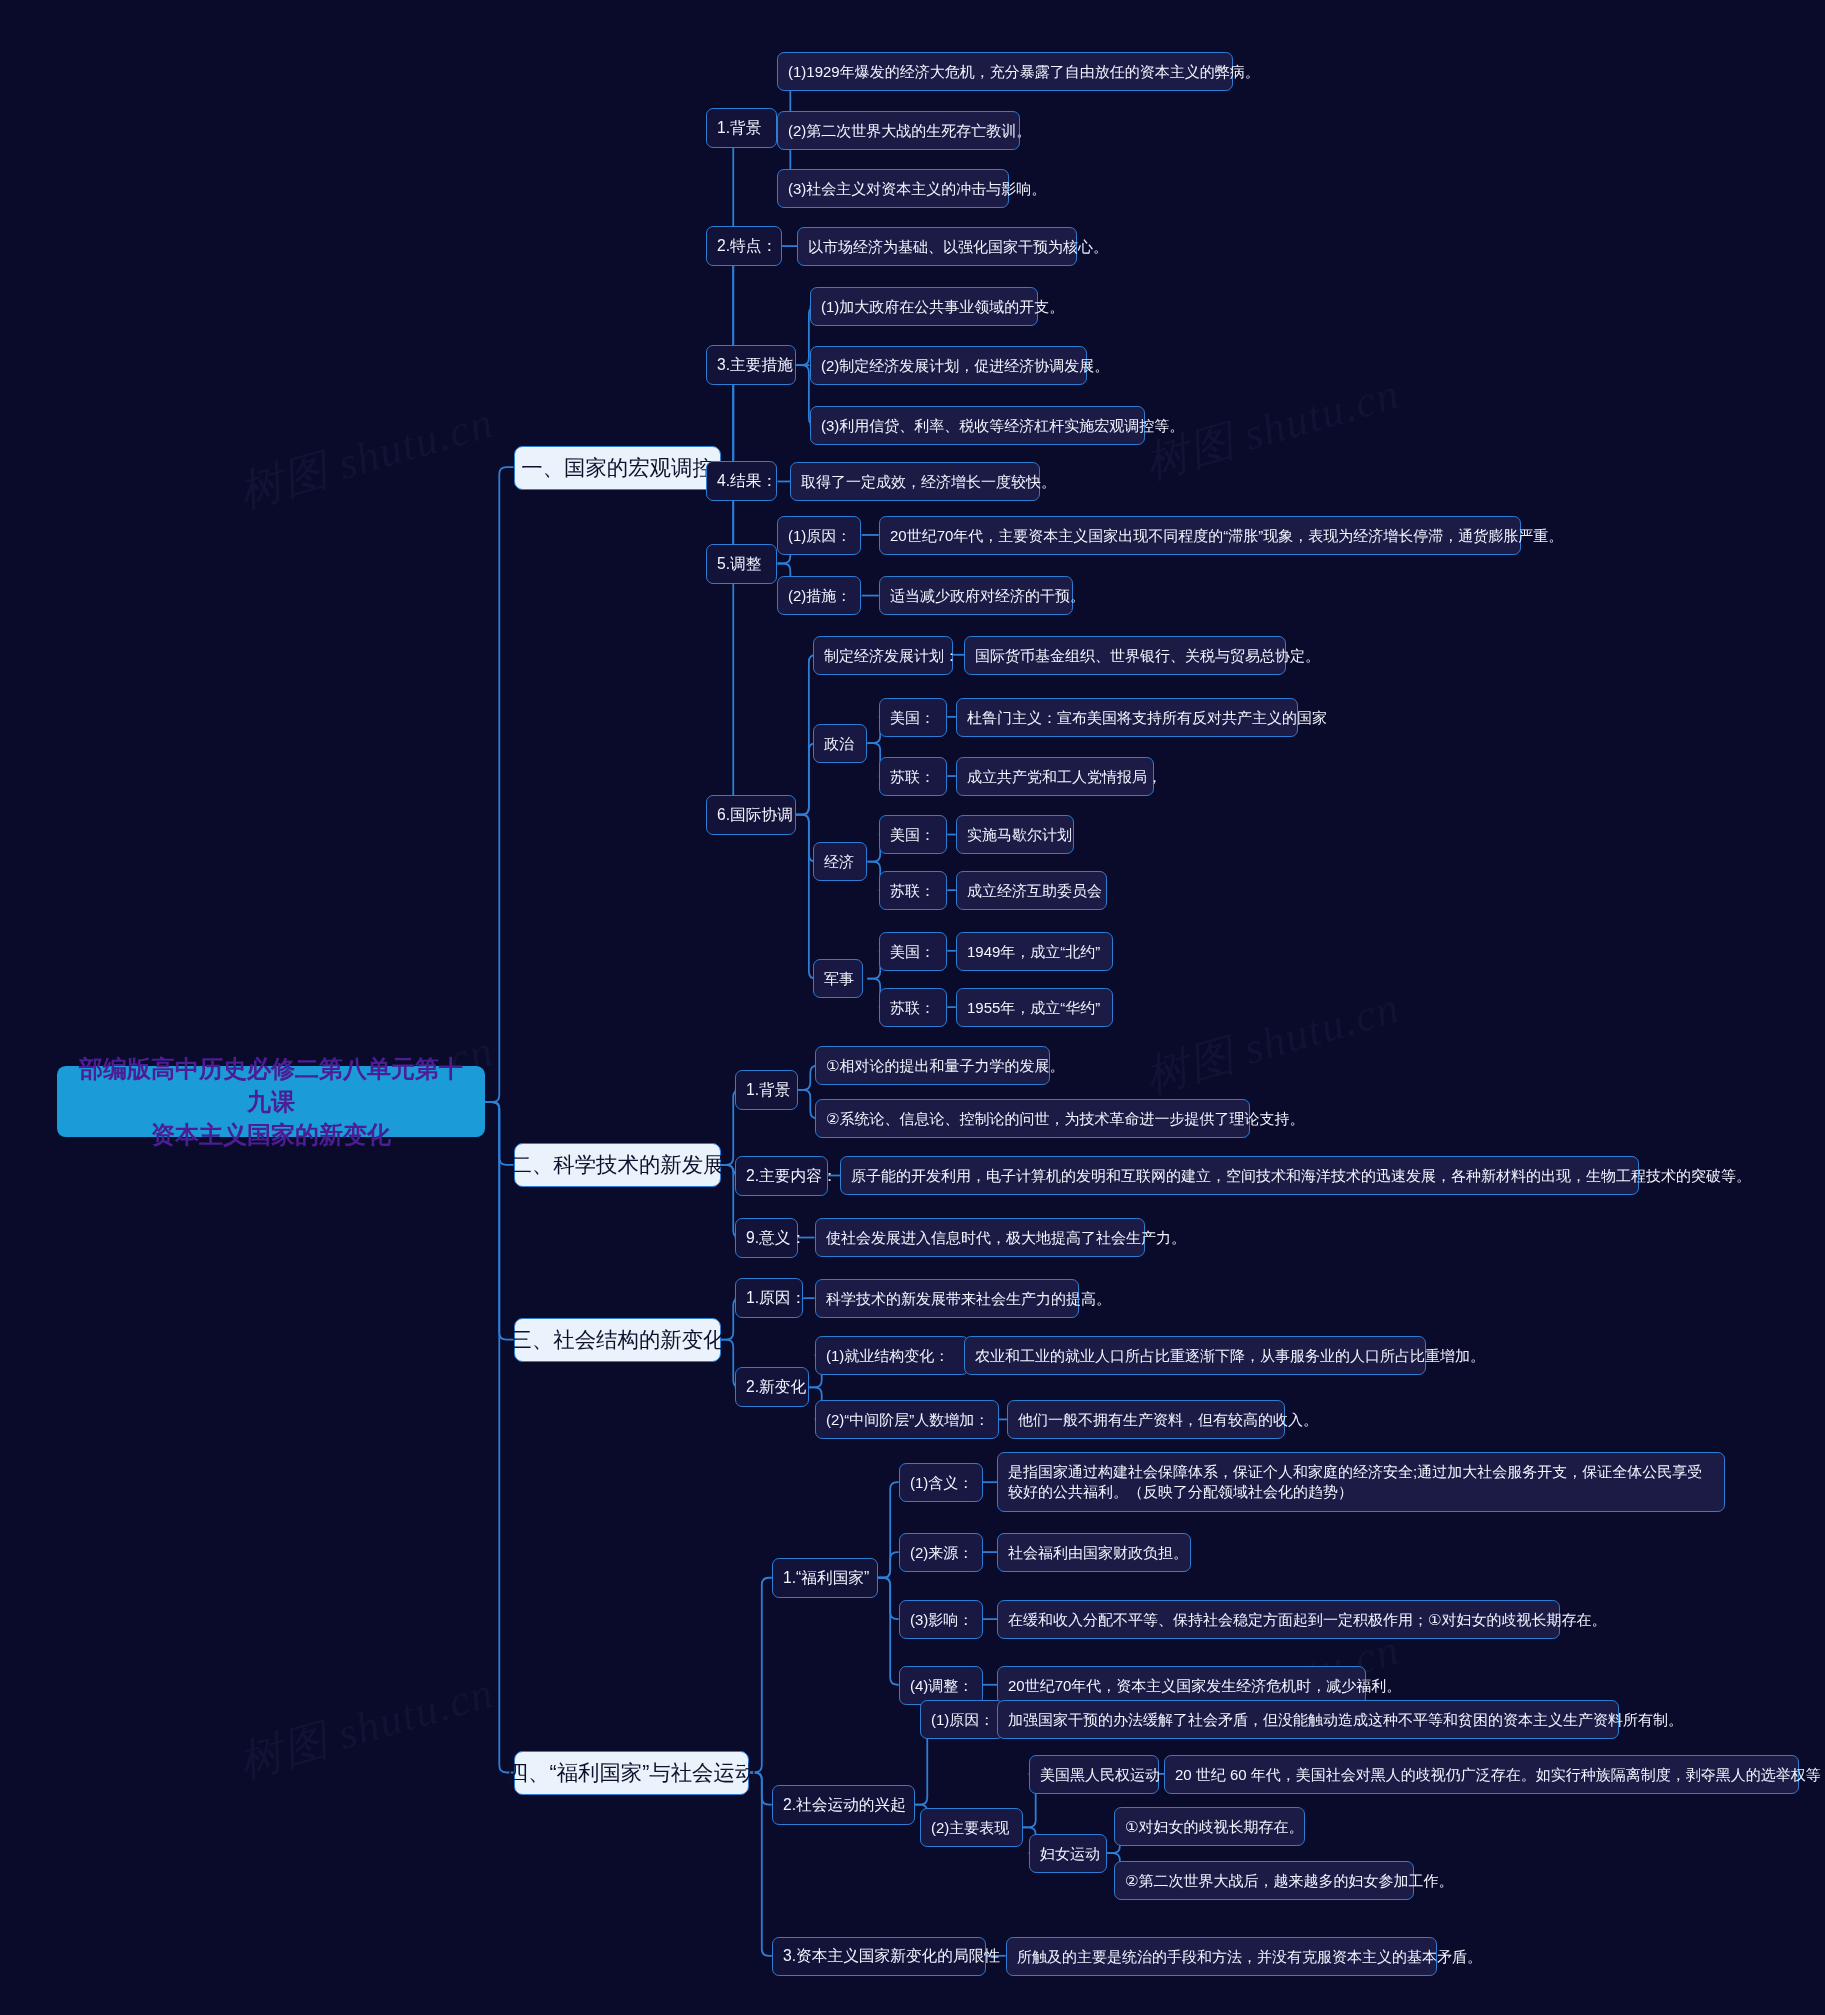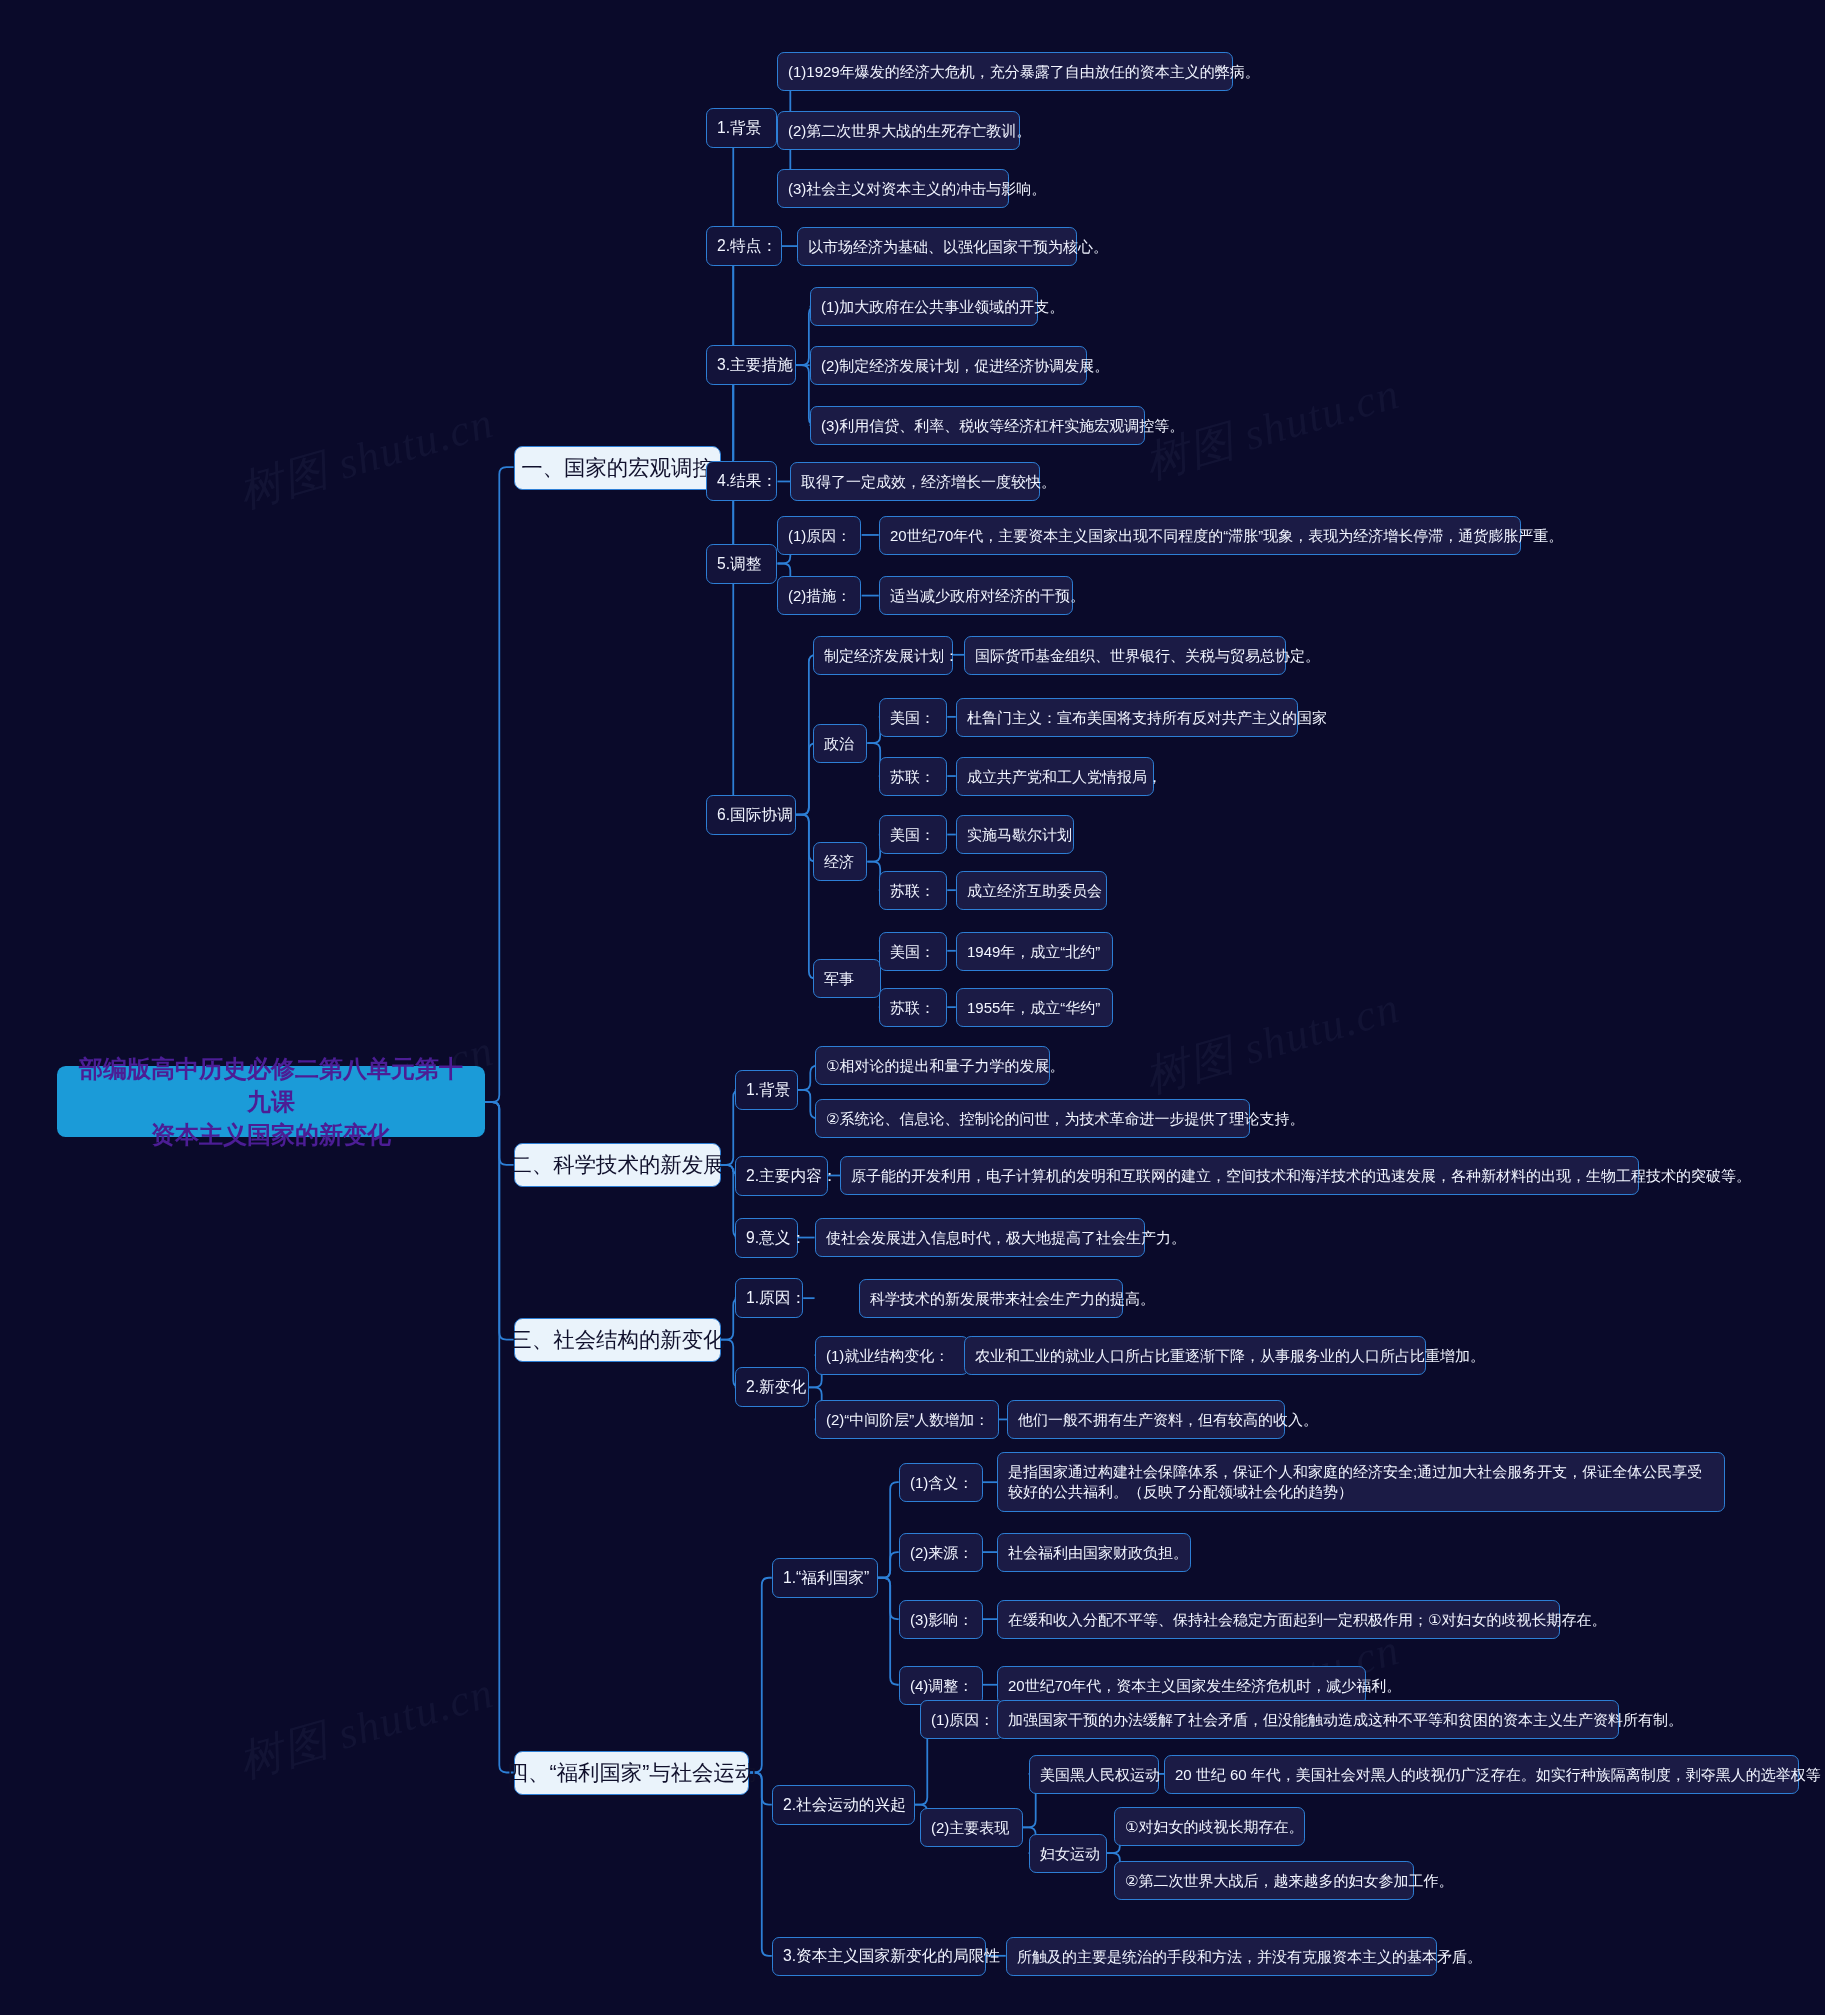--- a/index.html
+++ b/index.html
@@ -215,21 +215,21 @@
       </div>
       <div class="node leaf" style="left: 956px; top: 815px; width: 118px; min-height: 39px;">
         <span>实施马歇尔计划</span>
       </div>
       <div class="node lvl3" style="left: 879px; top: 871px; width: 68px; min-height: 39px;">
         <span>苏联：</span>
       </div>
       <div class="node leaf" style="left: 956px; top: 871px; width: 151px; min-height: 39px;">
         <span>成立经济互助委员会</span>
       </div>
-      <div class="node lvl3" style="left: 813px; top: 959px; width: 68px; min-height: 39px; align-items: center;">
+      <div class="node lvl3" style="left: 813px; top: 959px; width: 50px; min-height: 39px; align-items: center;">
         <span>军事</span>
       </div>
       <div class="node lvl3" style="left: 879px; top: 932px; width: 68px; min-height: 39px;">
         <span>美国：</span>
       </div>
       <div class="node leaf" style="left: 956px; top: 932px; width: 157px; min-height: 39px;">
         <span>1949年，成立“北约”</span>
       </div>
       <div class="node lvl3" style="left: 879px; top: 988px; width: 68px; min-height: 39px;">
         <span>苏联：</span>
@@ -260,21 +260,21 @@
       </div>
       <div class="node leaf" style="left: 815px; top: 1218px; width: 330px; min-height: 39px;">
         <span>使社会发展进入信息时代，极大地提高了社会生产力。</span>
       </div>
       <div class="node main" style="left: 514px; top: 1318px; width: 207px; min-height: 43px;">
         <span>三、社会结构的新变化</span>
       </div>
       <div class="node lvl2" style="left: 735px; top: 1278px; width: 68px; min-height: 40px;">
         <span>1.原因：</span>
       </div>
-      <div class="node leaf" style="left: 815px; top: 1279px; width: 264px; min-height: 39px; margin-left: 44px;">
+      <div class="node leaf" style="left: 815px; top: 1279px; width: 264px; min-height: 39px;">
         <span>科学技术的新发展带来社会生产力的提高。</span>
       </div>
       <div class="node lvl2" style="left: 735px; top: 1367px; width: 74px; min-height: 40px;">
         <span>2.新变化</span>
       </div>
       <div class="node lvl3" style="left: 815px; top: 1336px; width: 154px; min-height: 39px;">
         <span>(1)就业结构变化：</span>
       </div>
       <div class="node leaf" style="left: 964px; top: 1336px; width: 462px; min-height: 39px;">
         <span>农业和工业的就业人口所占比重逐渐下降，从事服务业的人口所占比重增加。</span>

